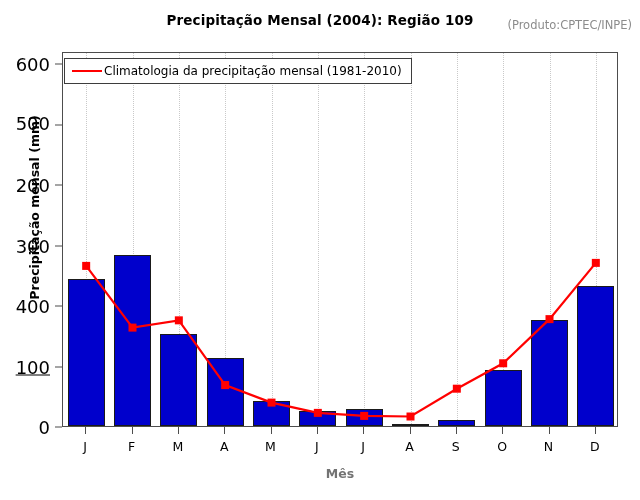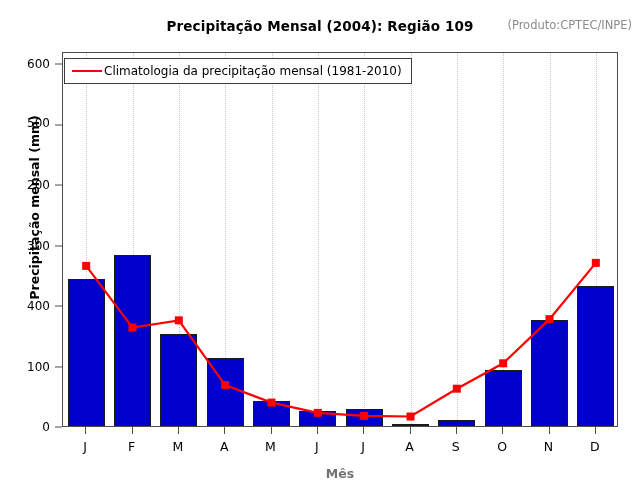--- a/index.html
+++ b/index.html
@@ -15,21 +15,21 @@
   }
   #figure {
     position: relative;
     width: 640px;
     height: 500px;
     background: #ffffff;
   }
   #chart-title {
     position: absolute;
     left: 0;
-    top: 18px;
+    top: 12px;
     width: 640px;
     text-align: center;
     font-size: 13.5px;
     font-weight: bold;
     color: #000000;
     letter-spacing: 0.1px;
   }
   #plot-frame {
     position: absolute;
     left: 62px;
@@ -67,21 +67,21 @@
     position: absolute;
     left: 0;
     top: 52px;
     width: 62px;
     height: 375px;
   }
   .ytick-label {
     position: absolute;
     right: 12px;
     transform: translateY(-50%);
-    font-size: 12px;
+    font-size: 18px;
     color: #000000;
     text-align: right;
     white-space: nowrap;
   }
   .ytick-mark {
     position: absolute;
     right: 0;
     width: 7px;
     height: 0;
     border-top: 1px solid #4d4d4d;
@@ -170,21 +170,21 @@
 <div id="figure">
 
   <div id="chart-title">Precipitação Mensal (2004): Região 109</div>
 
   <div id="source-note">(Produto:CPTEC/INPE)</div>
 
   <div id="y-axis-ticks">
       <div class="ytick-mark" style="top: 375px;"></div>
       <div class="ytick-label" style="top: 375px;">0</div>
       <div class="ytick-mark" style="top: 314.52px;"></div>
-      <div class="ytick-label" style="top: 314.52px;">100</div>
+      <div class="ytick-label" style="top: 314.52px; text-decoration: underline;">100</div>
       <div class="ytick-mark" style="top: 254.03px;"></div>
       <div class="ytick-label" style="top: 254.03px;">400</div>
       <div class="ytick-mark" style="top: 193.55px;"></div>
       <div class="ytick-label" style="top: 193.55px; margin-left: 24px;">300</div>
       <div class="ytick-mark" style="top: 133.06px;"></div>
       <div class="ytick-label" style="top: 133.06px;">200</div>
       <div class="ytick-mark" style="top: 72.58px;"></div>
       <div class="ytick-label" style="top: 71px;">500</div>
       <div class="ytick-mark" style="top: 12.1px;"></div>
       <div class="ytick-label" style="top: 12.1px;">600</div>

